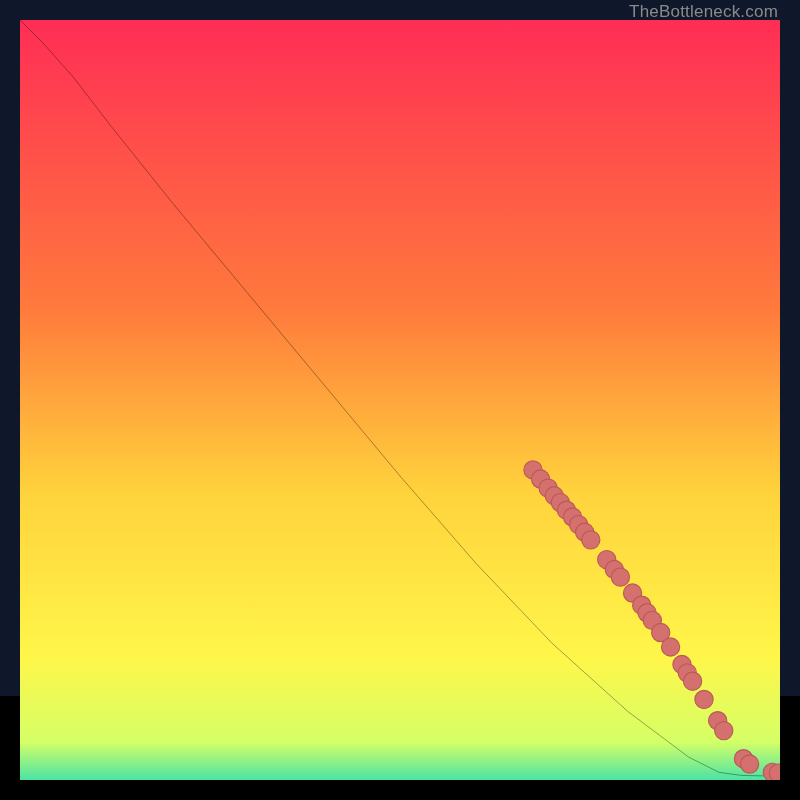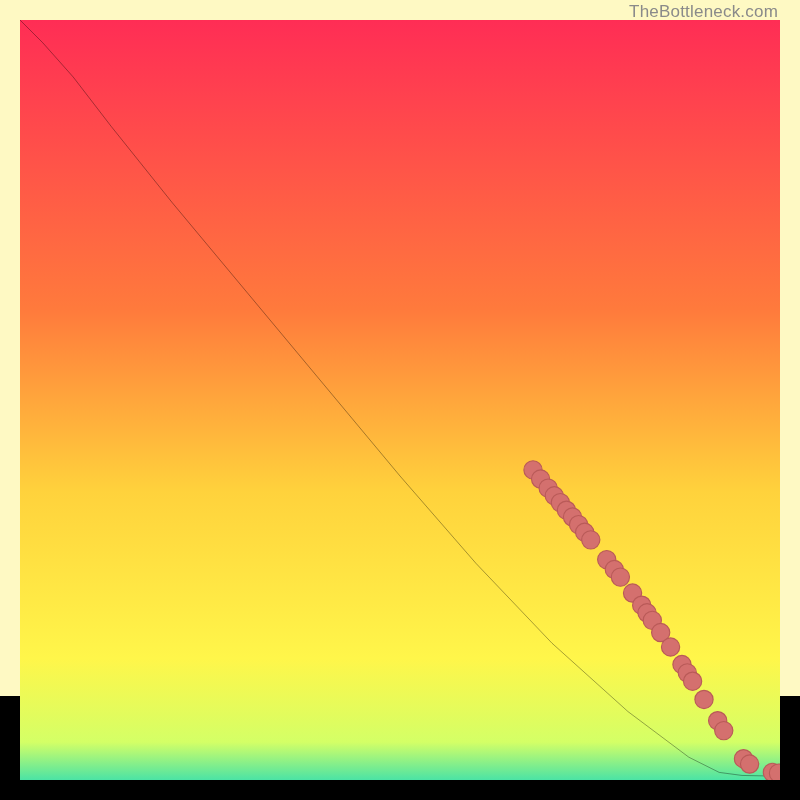--- a/index.html
+++ b/index.html
@@ -7,21 +7,21 @@
     padding: 0;
     width: 800px;
     height: 800px;
     background: #000;
     overflow: hidden;
   }
   .frame {
     position: relative;
     width: 800px;
     height: 696px;
-    background: #fef9c3;
+    background: #0f172a;
   }
   .plot {
     position: absolute;
     left: 20px;
     top: 20px;
     width: 760px;
     height: 760px;
   }
   .watermark {
     position: absolute;

